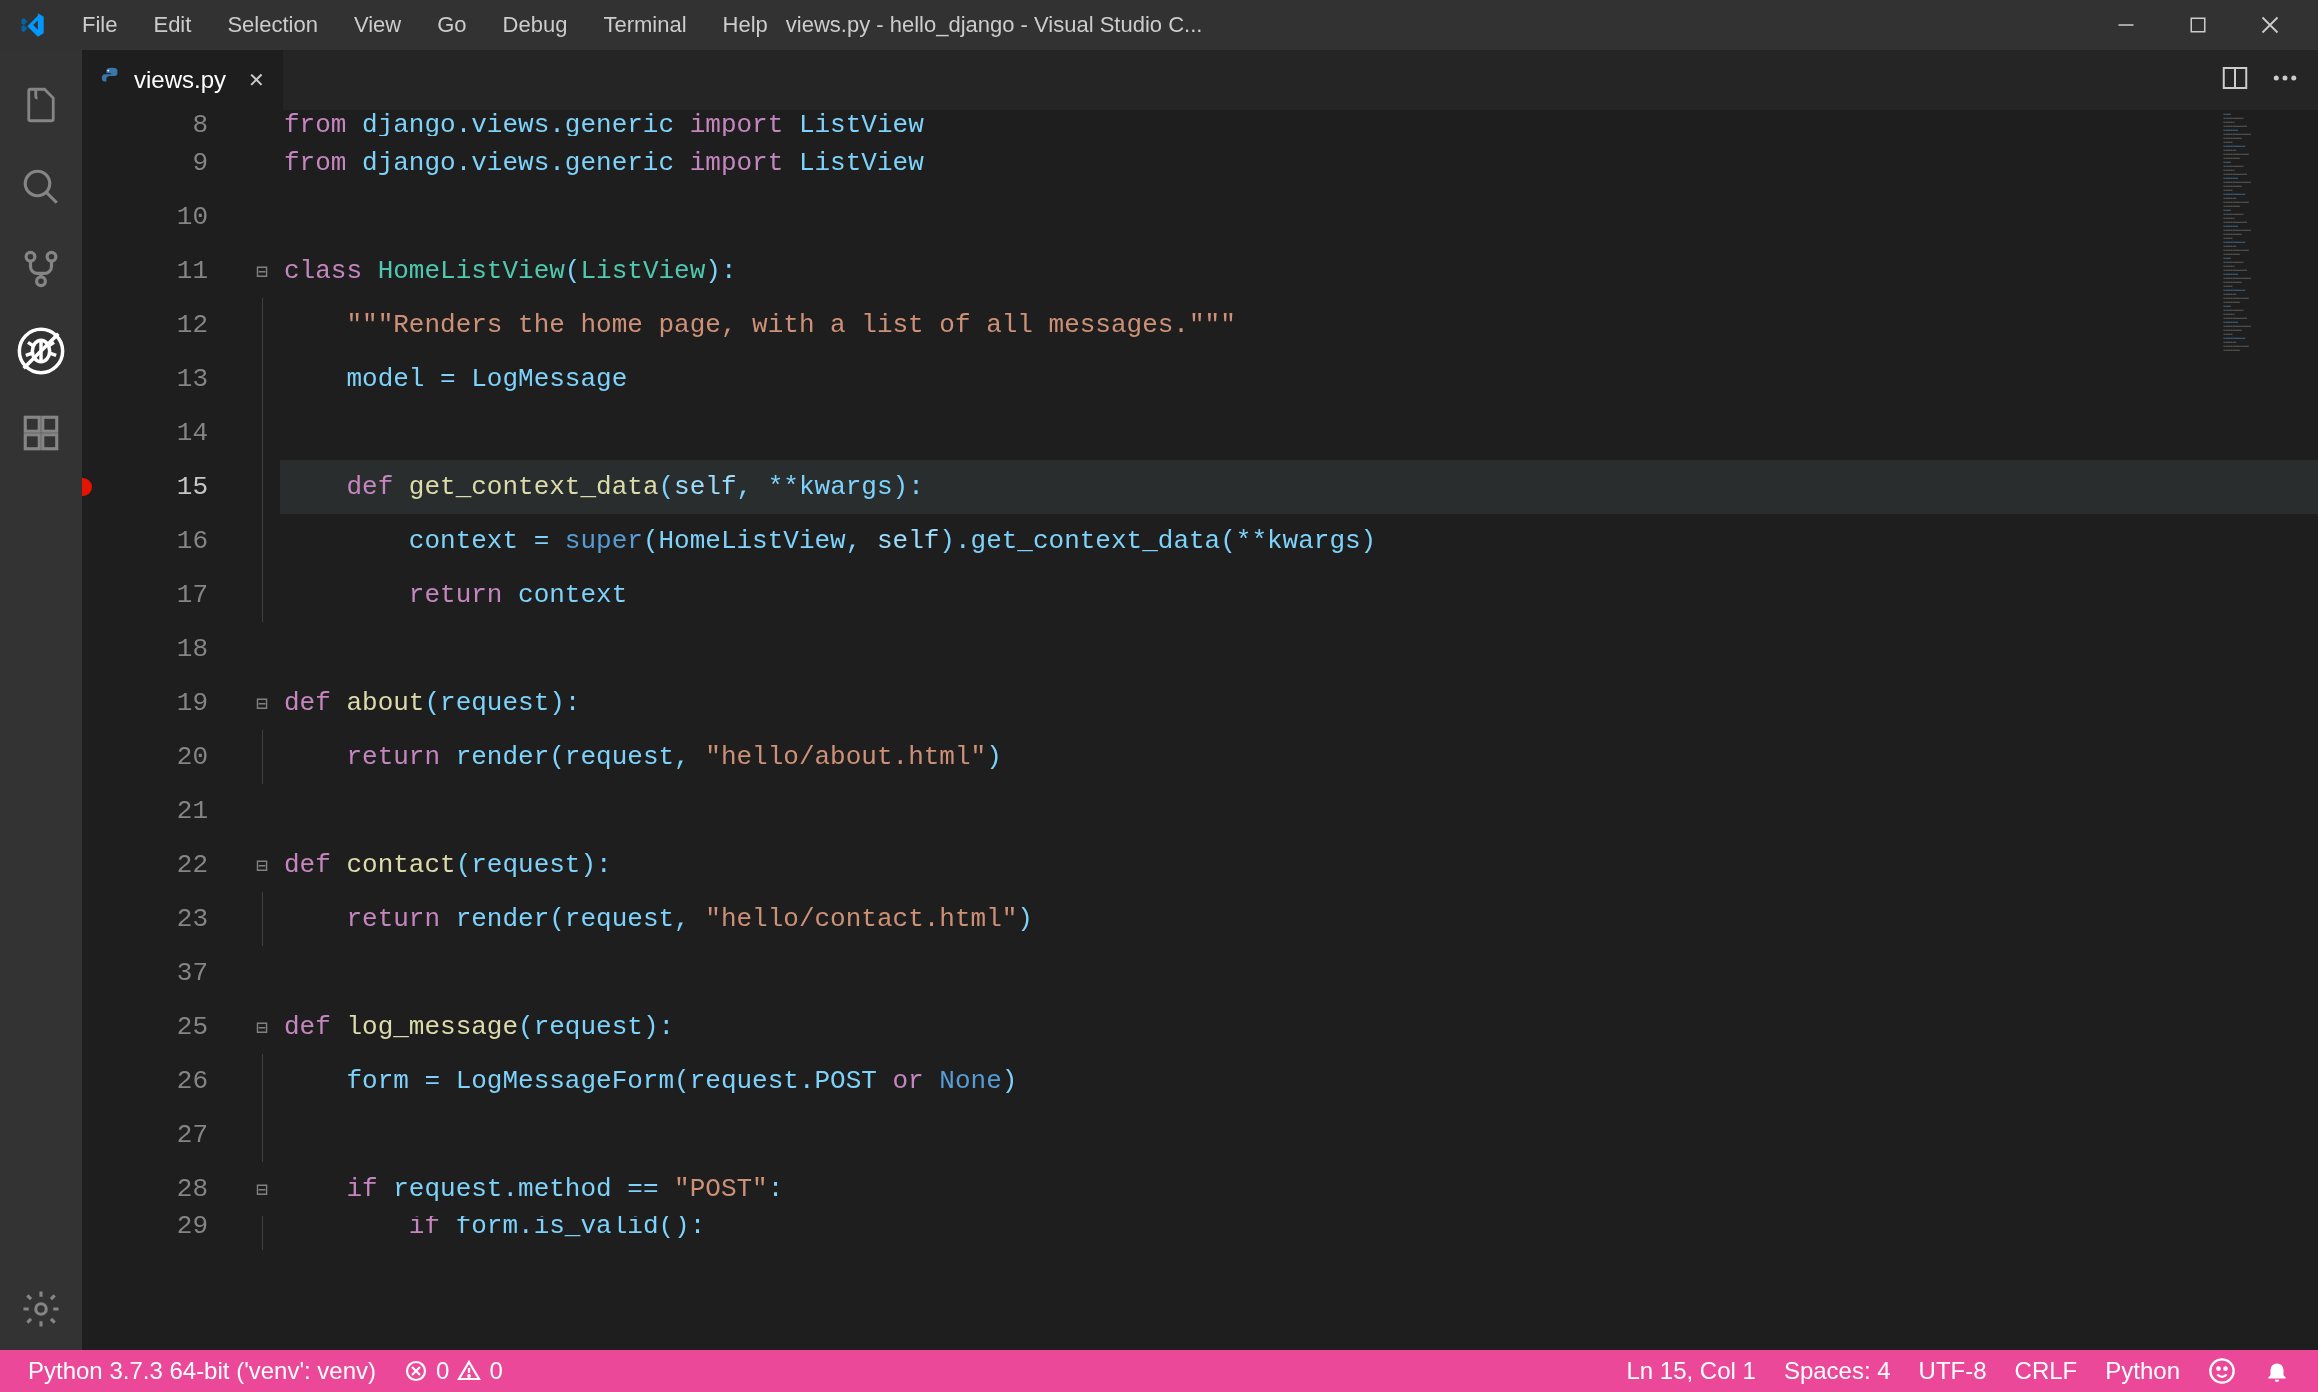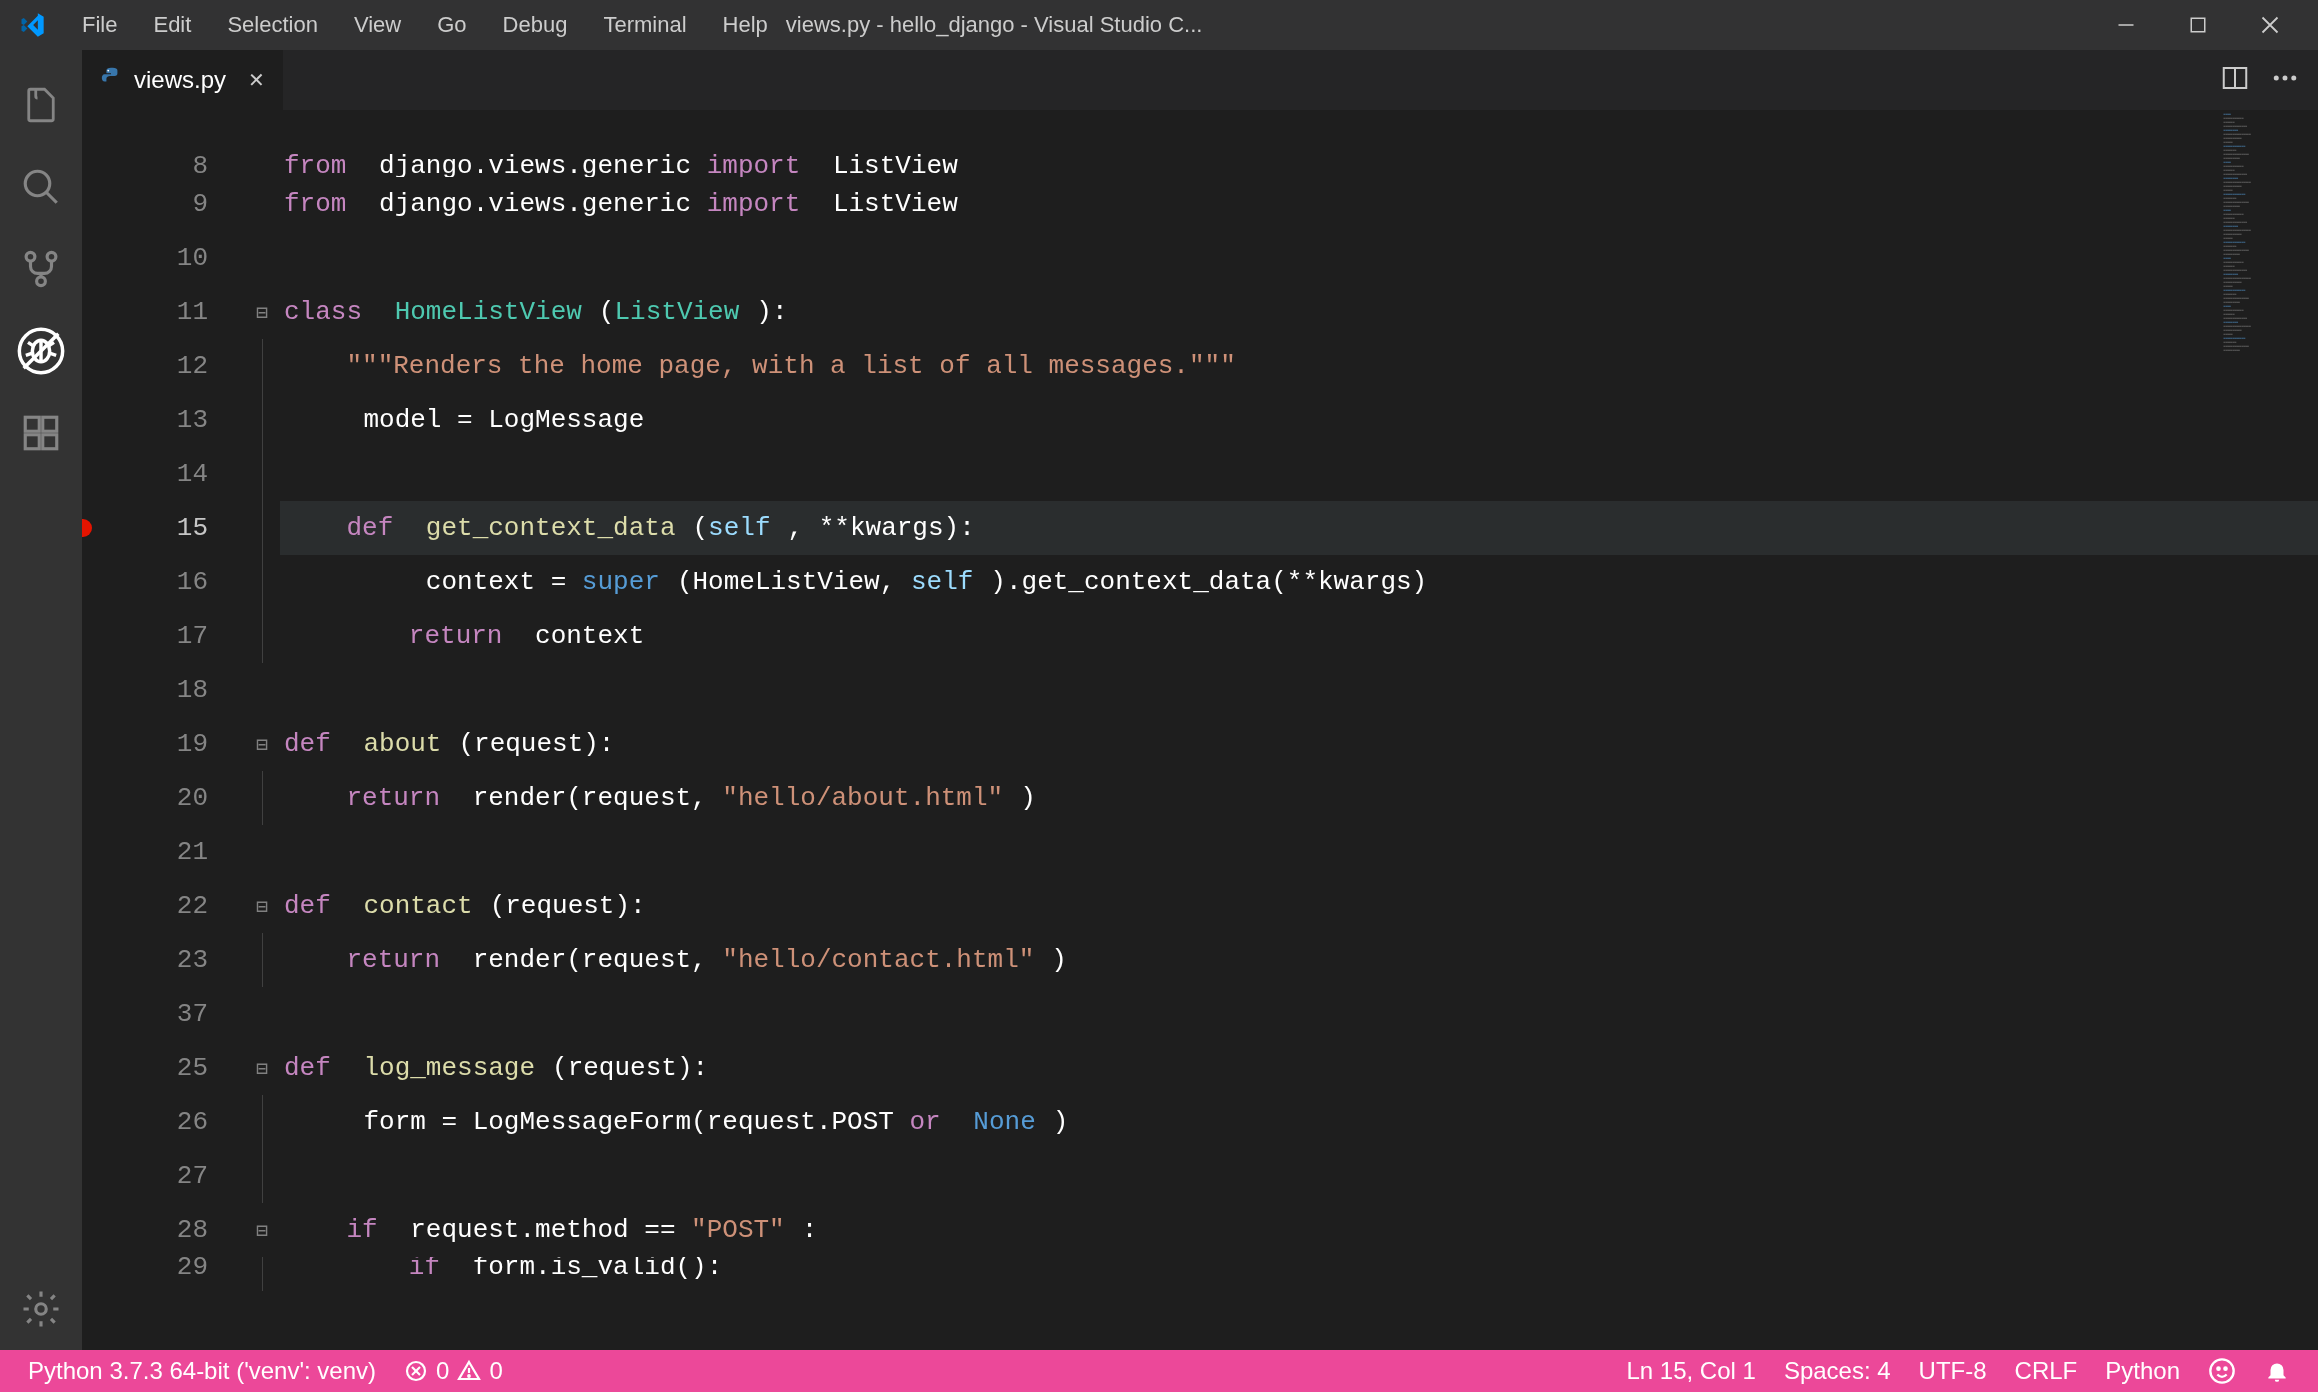--- a/index.html
+++ b/index.html
@@ -67,21 +67,21 @@
   align-items: center;
   justify-content: center;
   color: #858585;
   cursor: pointer;
   position: relative;
 }
 .act-item.active { color: #ffffff; }
 .act-item svg { width: 42px; height: 42px; }
 .act-item.debug-off svg { width: 52px; height: 52px; }
 .act-spacer { flex: 1; }
-.editor-area { flex: 1; display: flex; flex-direction: column; background: #1e1e1e; position: relative; gap: 41px; }
+.editor-area { flex: 1; display: flex; flex-direction: column; background: #1e1e1e; position: relative; }
 .tabbar {
   height: 60px;
   background: #252526;
   display: flex;
   align-items: center;
 }
 .tab {
   height: 60px;
   background: #1e1e1e;
   display: flex;
@@ -155,21 +155,21 @@
   height: 54px;
   line-height: 54px;
   padding-left: 4px;
 }
 .cline.current { background: #2a2d2e; }
 .kw { color: #c586c0; }
 .cls { color: #4ec9b0; margin-top: 32px; }
 .fn { color: #dcdcaa; }
 .str { color: #ce9178; }
 .self { color: #9cdcfe; }
-.pln { color: #ffffff; padding-left: 17px; }
+.pln { color: #7dd3fc; }
 .const { color: #569cd6; }
 
 .minimap {
   position: absolute;
   right: 0;
   top: 60px;
   width: 100px;
   height: 300px;
   background: #1e1e1e;
   opacity: 0.6;

